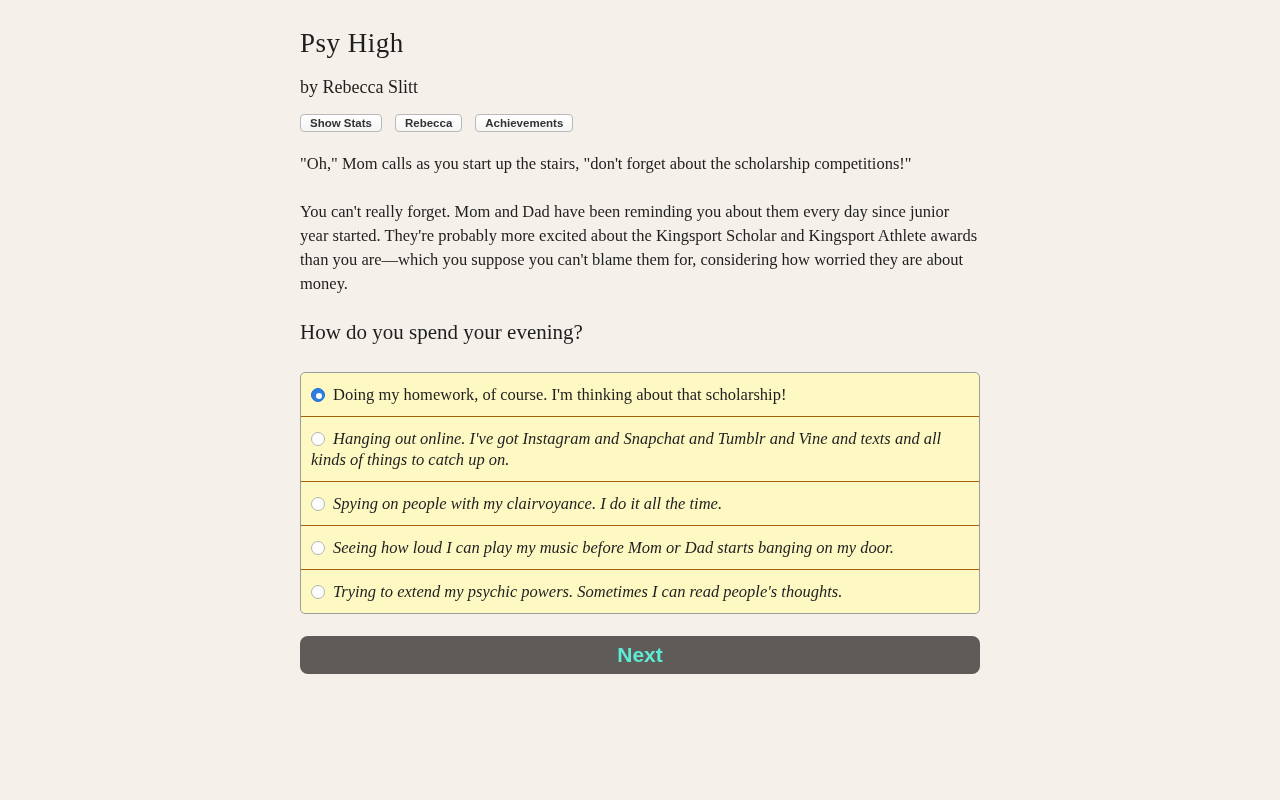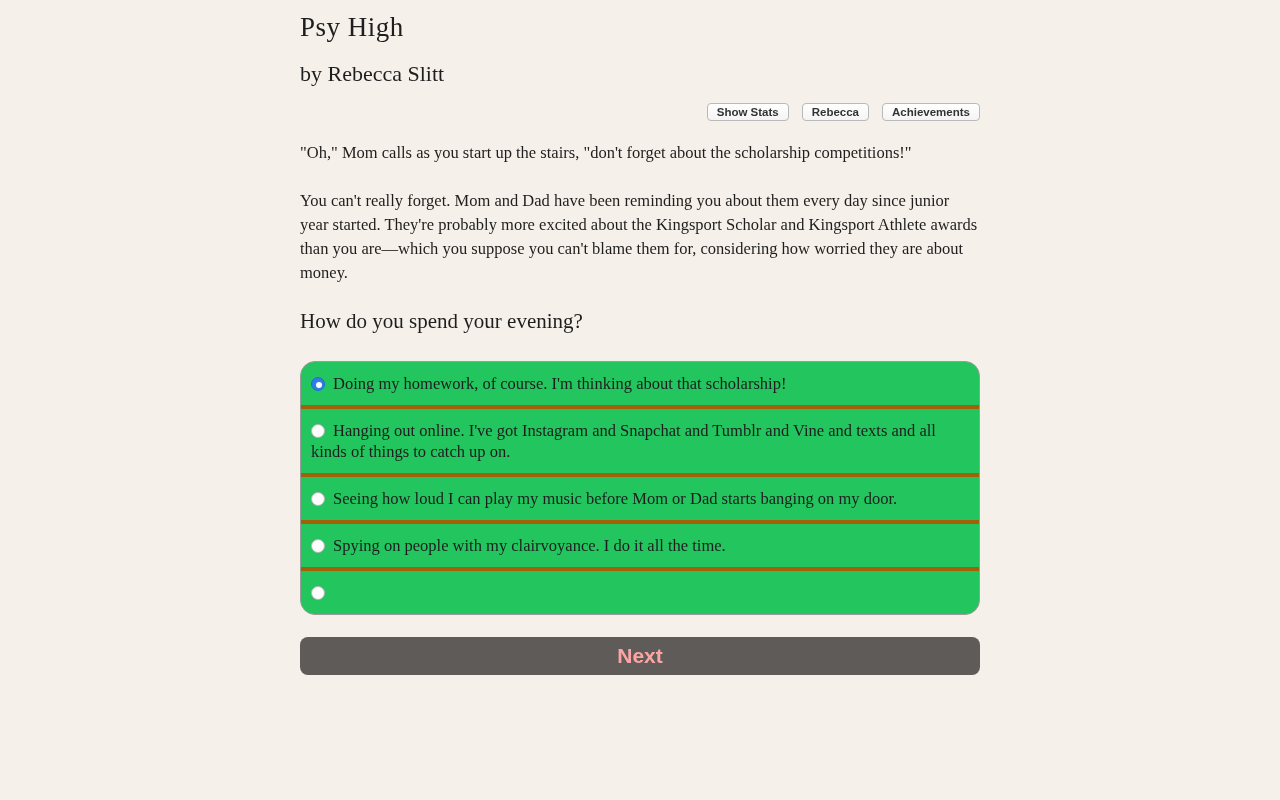--- a/index.html
+++ b/index.html
@@ -6,38 +6,37 @@
   html, body {
     width: 1280px;
     height: 800px;
     background: #f5f1ea;
     font-family: "Liberation Serif", serif;
     color: #1e1e1e;
     overflow: hidden;
   }
   .container {
     width: 680px;
-    margin: 0 auto;
+    margin: 16px auto;
     padding-top: 12px;
   }
   .game-title {
     font-size: 27px;
     font-weight: normal;
     letter-spacing: 0.5px;
     margin-bottom: 18px;
   }
   .game-author {
-    font-size: 22px;
+    font-size: 18px;
     margin-bottom: 16px;
   }
   .toolbar {
     display: flex;
     gap: 13px;
     margin-bottom: 20px;
-    justify-content: flex-end;
   }
   .toolbar button {
     font-family: "Liberation Sans", sans-serif;
     font-size: 11.5px;
     font-weight: bold;
     color: #333;
     background: linear-gradient(#ffffff, #f4f4f4);
     border: 1px solid #b9b9b9;
     border-radius: 4px;
     padding: 2px 9px 3px 9px;
@@ -50,34 +49,35 @@
     line-height: 24px;
     margin-bottom: 24px;
   }
   .question {
     font-size: 21px;
     line-height: 24px;
     margin-bottom: 28px;
   }
   .choice-box {
     border: 1px solid #9b9b9b;
-    border-radius: 15px;
-    background: #22c55e;
+    border-radius: 5px;
+    background: #fef9c3;
     overflow: hidden;
     margin-bottom: 22px;
   }
   .choice-row {
     display: block;
     padding: 11px 14px 11px 10px;
     font-size: 16.5px;
     line-height: 21px;
     cursor: pointer;
   }
   .choice-row + .choice-row {
-    border-top: 4px solid #a16207;
+    border-top: 1px solid #a16207;
+    font-style: italic;
   }
   .radio {
     display: inline-block;
     width: 14px;
     height: 14px;
     border-radius: 50%;
     background: #fdfdfd;
     border: 1px solid #b5b5b5;
     margin-right: 8px;
     vertical-align: -2px;
@@ -97,21 +97,21 @@
     border-radius: 50%;
     background: #ffffff;
   }
   .next-button {
     display: block;
     width: 680px;
     height: 38px;
     background: #5e5b58;
     border: none;
     border-radius: 8px;
-    color: #fca5a5;
+    color: #5eead4;
     font-family: "Liberation Sans", sans-serif;
     font-size: 21px;
     font-weight: bold;
     text-align: center;
     cursor: pointer;
   }
 </style>
 </head>
 <body>
 
@@ -130,20 +130,20 @@
   <div class="story">
       <p>"Oh," Mom calls as you start up the stairs, "don't forget about the scholarship competitions!"</p>
       <p>You can't really forget. Mom and Dad have been reminding you about them every day since junior year started. They're probably more excited about the Kingsport Scholar and Kingsport Athlete awards than you are—which you suppose you can't blame them for, considering how worried they are about money.</p>
     </div>
 
   <div class="question">How do you spend your evening?</div>
 
   <div class="choice-box">
       <label class="choice-row"><span class="radio selected"></span><span>Doing my homework, of course. I'm thinking about that scholarship!</span></label>
       <label class="choice-row"><span class="radio"></span><span>Hanging out online. I've got Instagram and Snapchat and Tumblr and Vine and texts and all kinds of things to catch up on.</span></label>
+      <label class="choice-row"><span class="radio"></span><span>Spying on people with my clairvoyance. I do it all the time.</span></label>
       <label class="choice-row"><span class="radio"></span><span>Seeing how loud I can play my music before Mom or Dad starts banging on my door.</span></label>
-      <label class="choice-row"><span class="radio"></span><span>Spying on people with my clairvoyance. I do it all the time.</span></label>
-      <label class="choice-row"><span class="radio"></span></label>
+      <label class="choice-row"><span class="radio"></span><span>Trying to extend my psychic powers. Sometimes I can read people's thoughts.</span></label>
     </div>
 
   <button class="next-button">Next</button>
 
 </div>
 
 </body></html>

